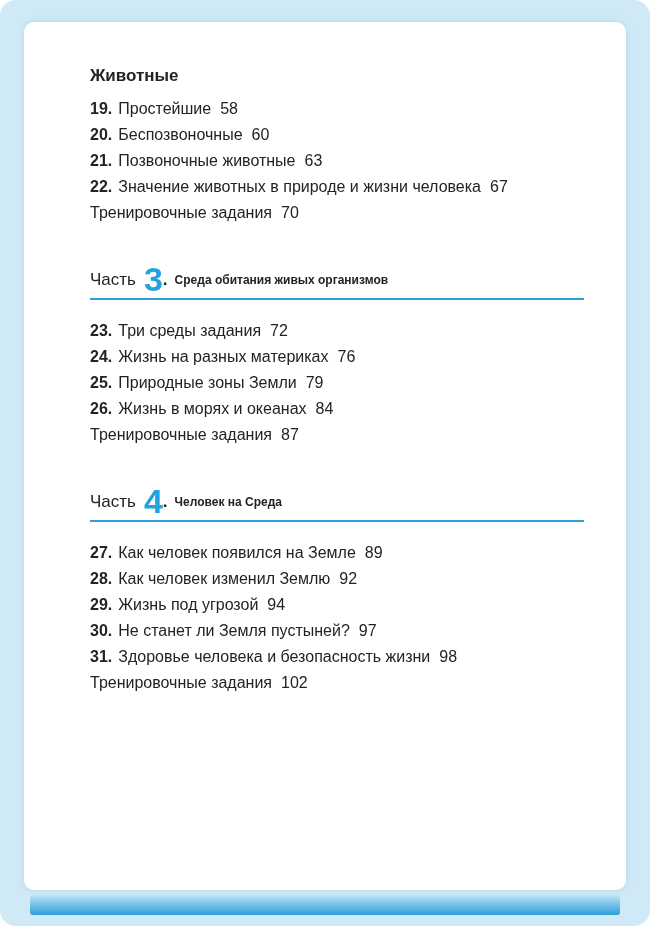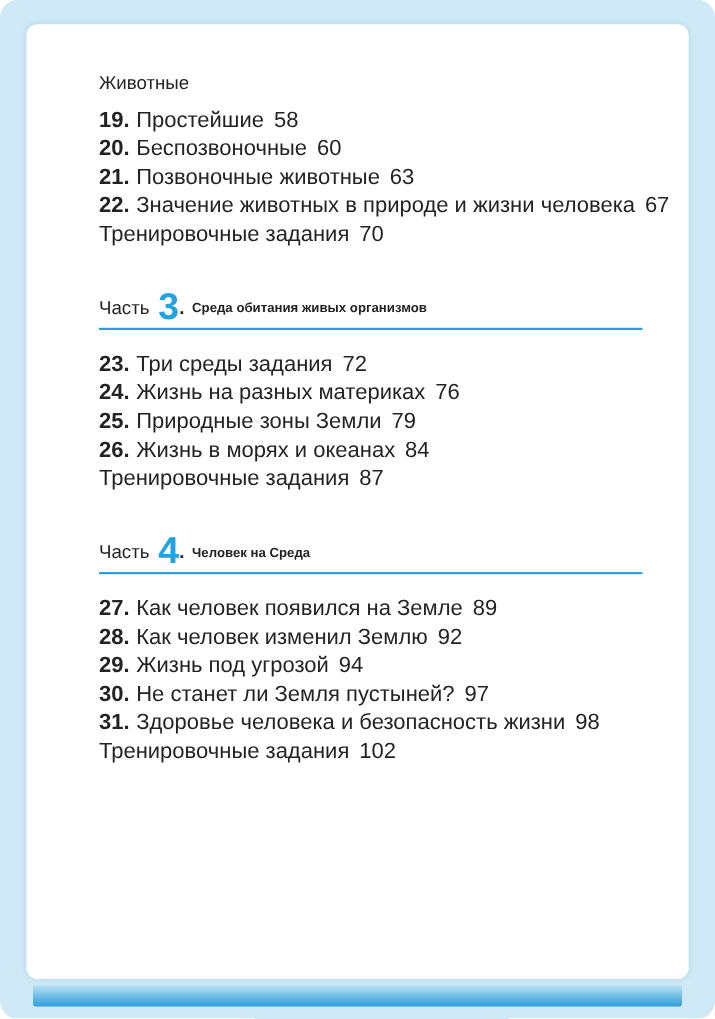--- a/index.html
+++ b/index.html
@@ -30,27 +30,27 @@
     background:linear-gradient(to bottom, #c2e4f6 0%, #7cc4e8 45%, #2f9ed8 100%);
   }
   .content {
     position:absolute;
     left:66px; top:44px;
     width:494px;
     color:#232323;
   }
   .subheading {
     font-size:17px;
-    font-weight:normal;
+    font-weight:bold;
     margin-bottom:10px;
   }
   .row {
     display:flex;
     align-items:baseline;
-    font-size:20px;
+    font-size:16px;
     line-height:26px;
     color:#232323;
     white-space:nowrap;
   }
   .num {
     font-weight:bold;
     margin-right:6px;
   }
   .num:empty { margin-right:0; }
   .pg { margin-left:9px; }

